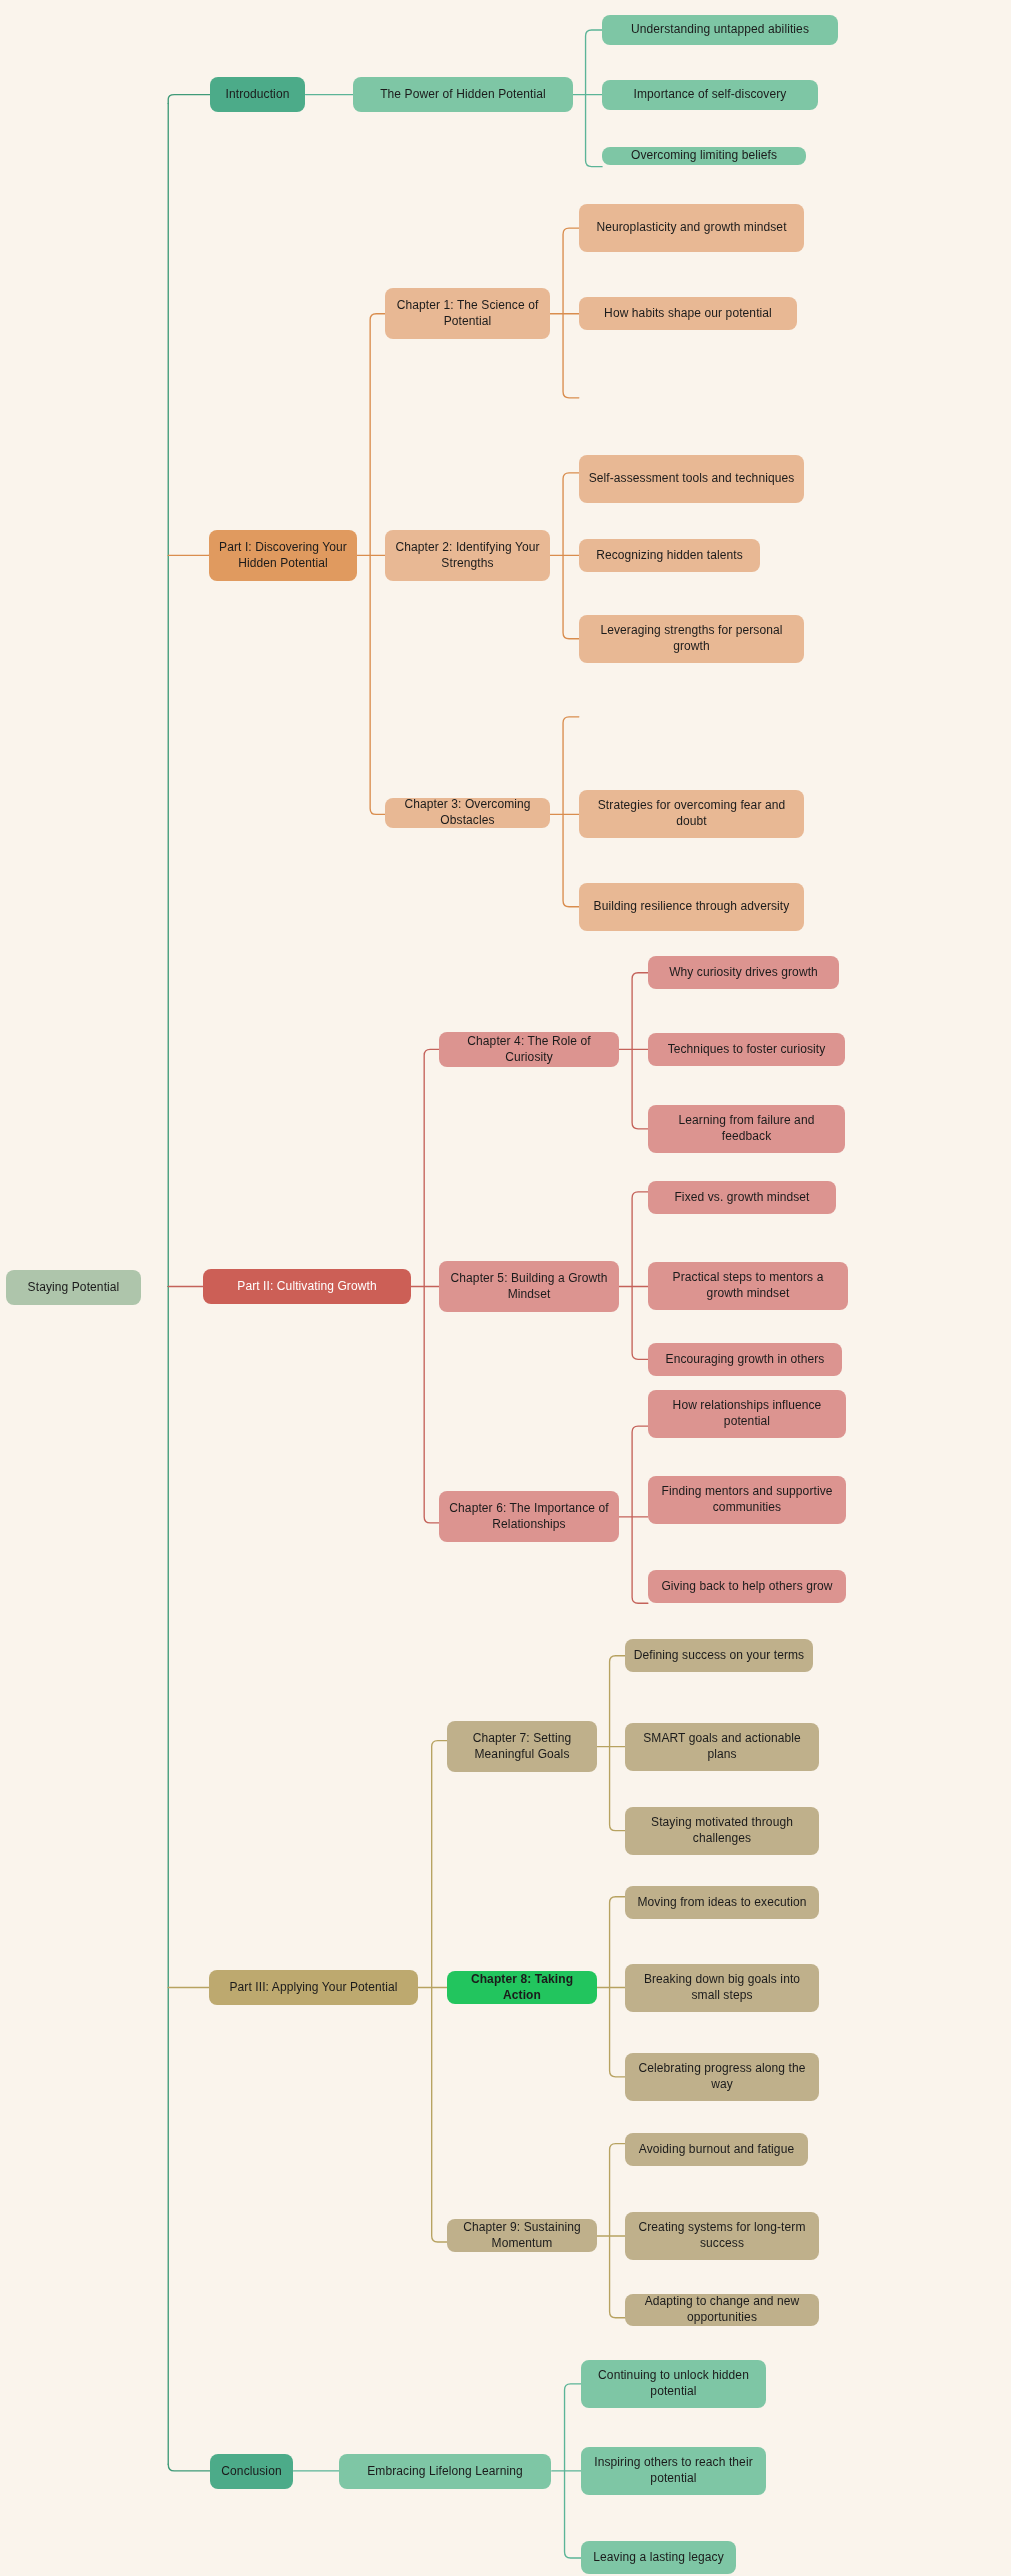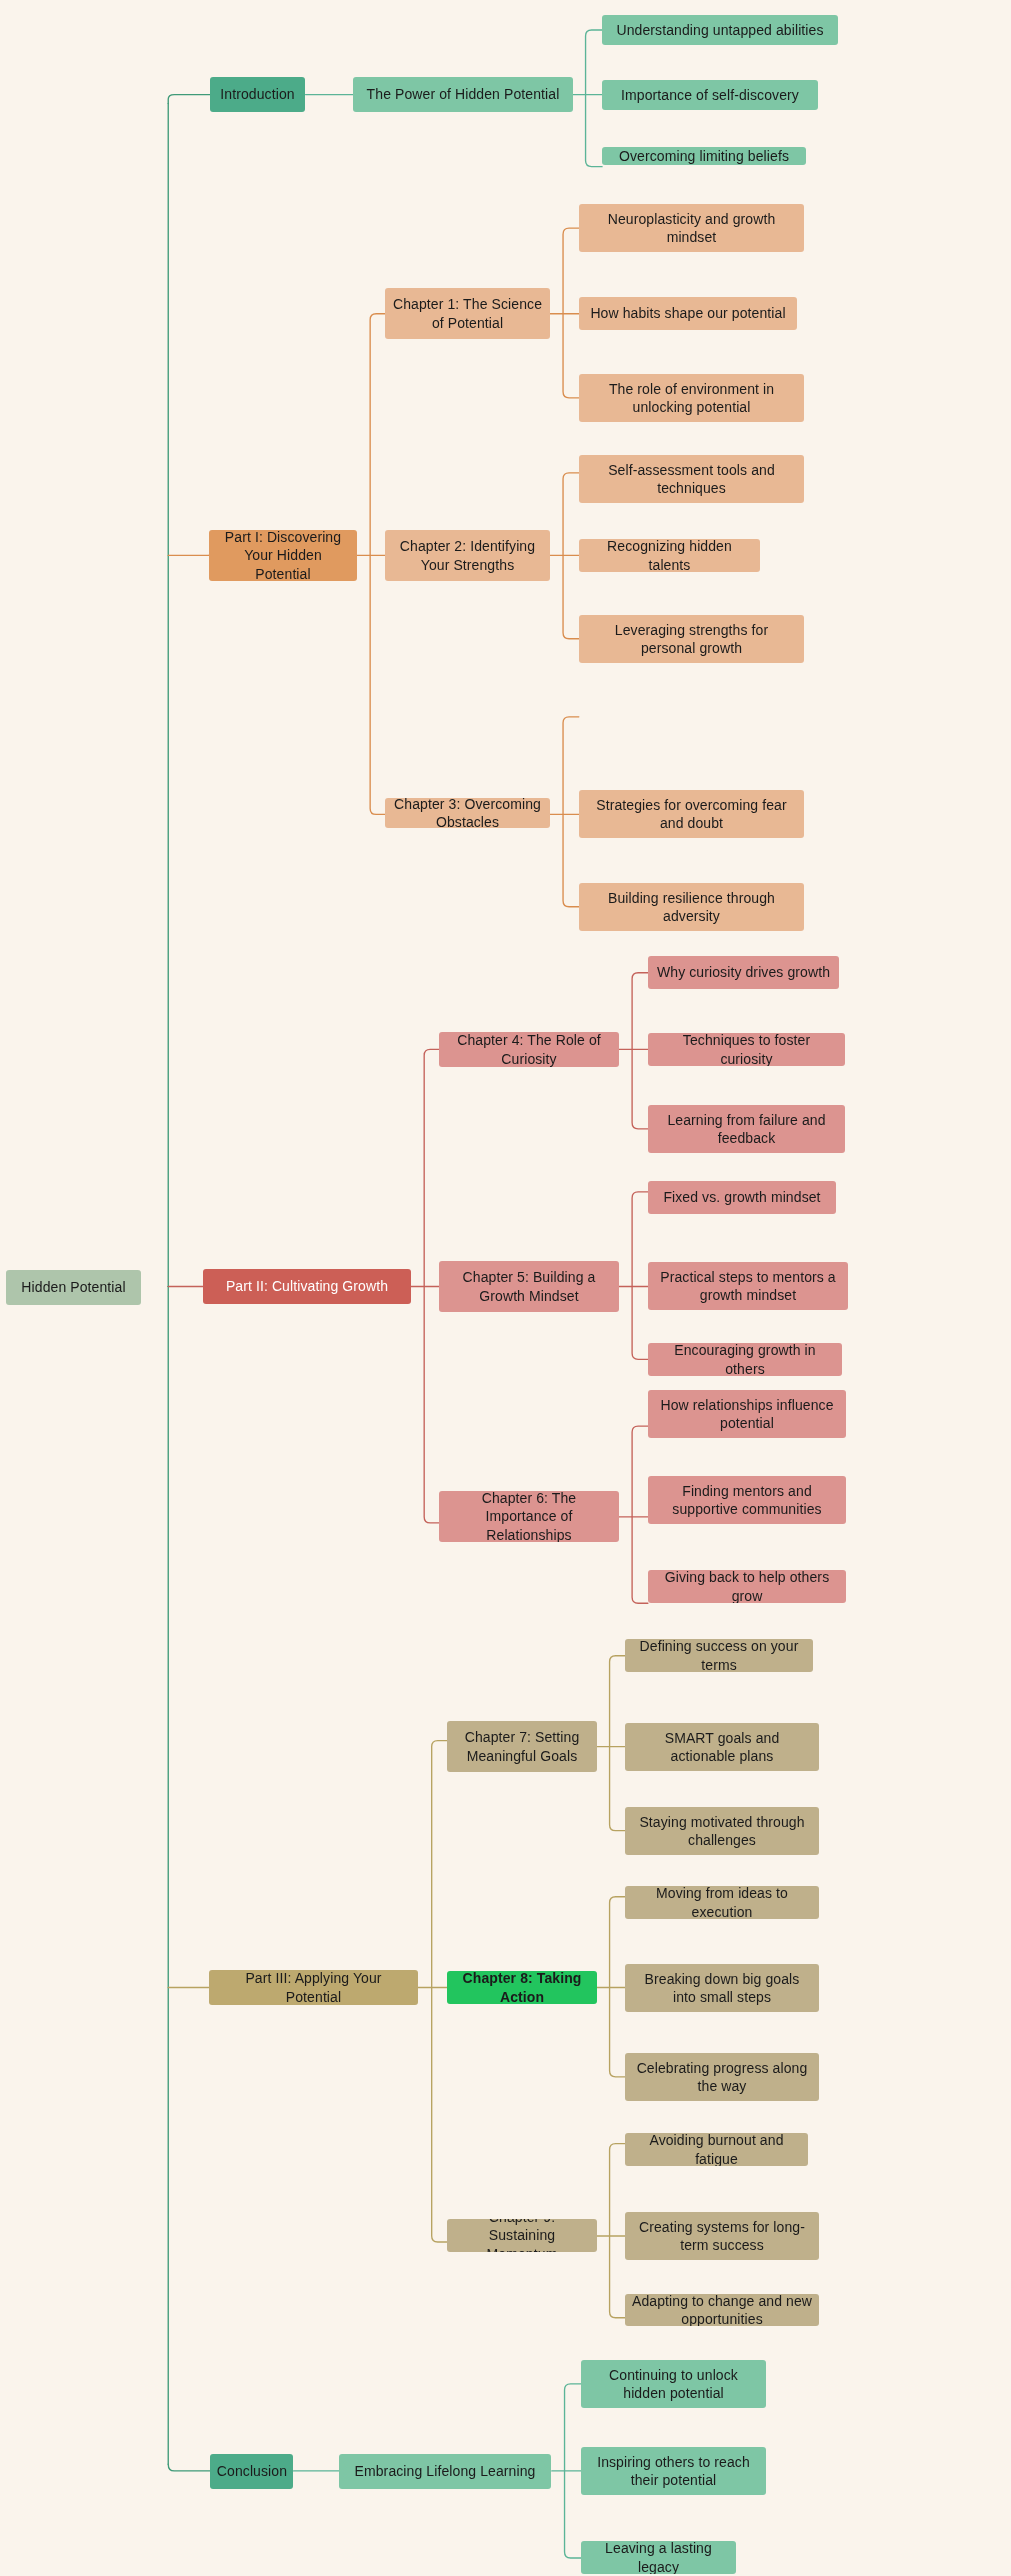--- a/index.html
+++ b/index.html
@@ -28,25 +28,25 @@
     height: 2576px;
     pointer-events: none;
   }
   .node {
     position: absolute;
     box-sizing: border-box;
     display: flex;
     align-items: center;
     justify-content: center;
     text-align: center;
-    border-radius: 3px;
+    border-radius: 8px;
     padding: 3px 6.8px;
     line-height: 1.32;
     color: #1b1b1b;
-    font-size: 14px;
+    font-size: 12px;
     letter-spacing: 0.1px;
     overflow: hidden;
   }
   .node span { display: block; width: 100%; }
 </style>
 </head>
 <body>
 
 <div id="canvas">
 
@@ -133,21 +133,21 @@
                M812,2648 L833,2648"></path>
 
       <path stroke="#b7a261" d="M795,2979 L812,2979 M812,2979 L812,2864 M812,2979 L812,3080
                M812,2864 Q812,2856 820,2856 L833,2856
                M812,3080 Q812,3088 820,3088 L833,3088
                M812,2979 L833,2979"></path>
     </g>
   </svg>
 
   <div class="node" style="left:6px;top:1270px;width:135px;height:35px;background:#aec5ab;">
-    <span>Hidden Potential</span>
+    <span>Staying Potential</span>
   </div>
 
   <div class="node" style="left:210px;top:77px;width:95px;height:35px;background:#4cab89;">
     <span>Introduction</span>
   </div>
   <div class="node" style="left:353px;top:77px;width:220px;height:35px;background:#7ec6a5;">
     <span>The Power of Hidden Potential</span>
   </div>
   <div class="node" style="left:602px;top:15px;width:236px;height:30px;background:#7ec6a5;">
     <span>Understanding untapped abilities</span>
@@ -165,23 +165,20 @@
 
   <div class="node" style="left:385px;top:288px;width:165px;height:51px;background:#e8b894;">
     <span>Chapter 1: The Science of Potential</span>
   </div>
   <div class="node" style="left:579px;top:204px;width:225px;height:48px;background:#e8b894;">
     <span>Neuroplasticity and growth mindset</span>
   </div>
   <div class="node" style="left:579px;top:297px;width:218px;height:33px;background:#e8b894;">
     <span>How habits shape our potential</span>
   </div>
-  <div class="node" style="left:579px;top:374px;width:225px;height:48px;background:#e8b894;">
-    <span>The role of environment in unlocking potential</span>
-  </div>
 
   <div class="node" style="left:385px;top:530px;width:165px;height:51px;background:#e8b894;">
     <span>Chapter 2: Identifying Your Strengths</span>
   </div>
   <div class="node" style="left:579px;top:455px;width:225px;height:48px;background:#e8b894;">
     <span>Self-assessment tools and techniques</span>
   </div>
   <div class="node" style="left:579px;top:539px;width:181px;height:33px;background:#e8b894;">
     <span>Recognizing hidden talents</span>
   </div>

